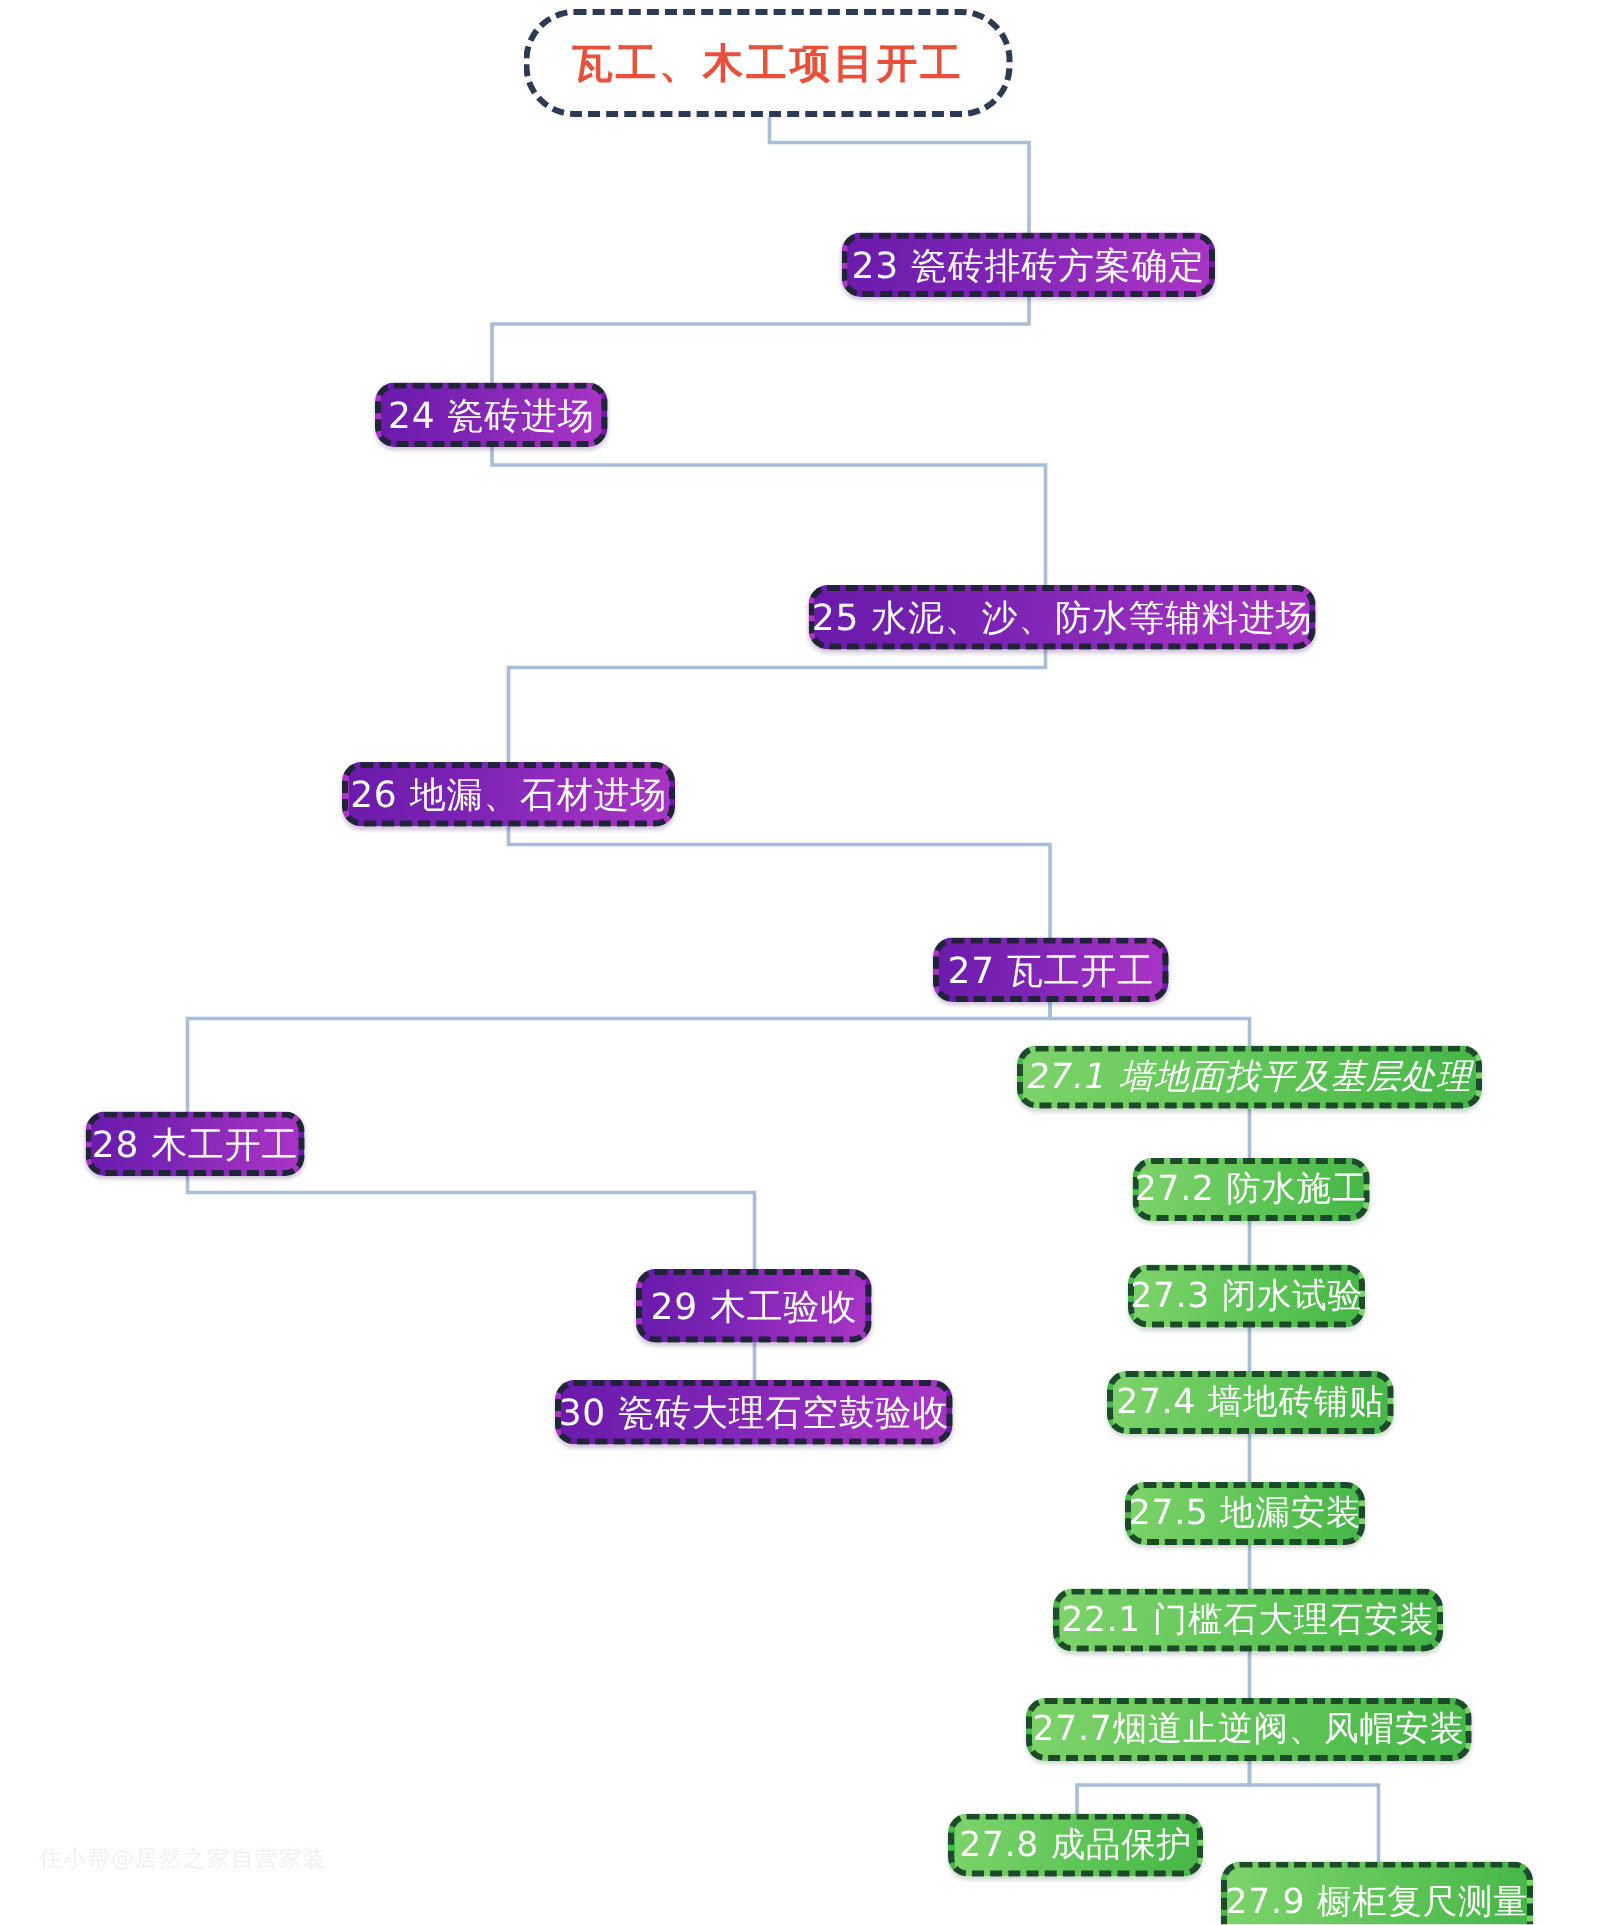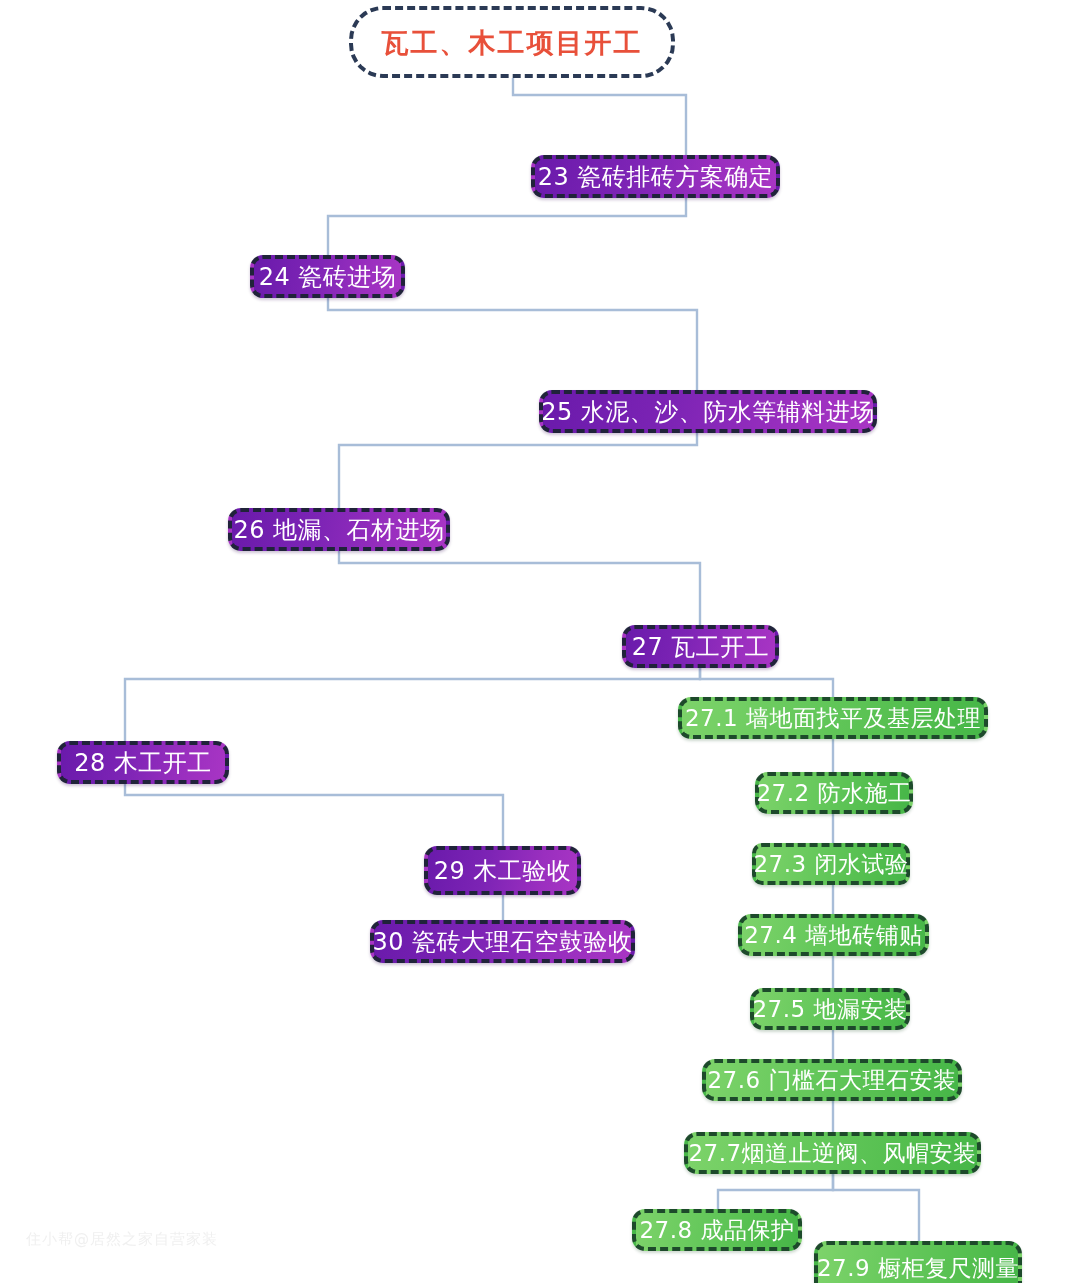--- a/index.html
+++ b/index.html
@@ -100,61 +100,61 @@
       <path d="M 833 1030 L 833 1101" fill="none" stroke="#a8bdd8" stroke-width="2.4" stroke-linecap="butt" stroke-linejoin="miter"></path>
       <path d="M 833 1101 L 833 1174" fill="none" stroke="#a8bdd8" stroke-width="2.4" stroke-linecap="butt" stroke-linejoin="miter"></path>
       <path d="M 833 1174 L 833 1190 L 718 1190 L 718 1251" fill="none" stroke="#a8bdd8" stroke-width="2.4" stroke-linecap="butt" stroke-linejoin="miter"></path>
       <path d="M 833 1174 L 833 1190 L 919 1190 L 919 1251" fill="none" stroke="#a8bdd8" stroke-width="2.4" stroke-linecap="butt" stroke-linejoin="miter"></path>
     </svg>
 
   <div id="nodes">
       <div class="node root" style="left: 349px; top: 6px; width: 326px; height: 72px;">
         <span class="lbl">瓦工、木工项目开工</span>
       </div>
-      <div class="node purple" style="left: 531px; top: 155px; width: 249px; height: 43px;">
+      <div class="node purple" style="left: 561px; top: 155px; width: 249px; height: 43px;">
         <span class="lbl">23 瓷砖排砖方案确定</span>
       </div>
       <div class="node purple" style="left: 250px; top: 255px; width: 155px; height: 43px;">
         <span class="lbl">24 瓷砖进场</span>
       </div>
       <div class="node purple" style="left: 528px; top: 390px; width: 338px; height: 43px; margin-left: 11px;">
         <span class="lbl">25 水泥、沙、防水等辅料进场</span>
       </div>
       <div class="node purple" style="left: 228px; top: 508px; width: 222px; height: 43px;">
         <span class="lbl">26 地漏、石材进场</span>
       </div>
       <div class="node purple" style="left: 622px; top: 625px; width: 157px; height: 43px; text-align: right;">
         <span class="lbl">27 瓦工开工</span>
       </div>
-      <div class="node purple" style="left: 57px; top: 741px; width: 172px; height: 43px;">
+      <div class="node purple" style="left: 57px; top: 741px; width: 146px; height: 43px;">
         <span class="lbl">28 木工开工</span>
       </div>
       <div class="node purple" style="left: 424px; top: 846px; width: 157px; height: 49px;">
         <span class="lbl">29 木工验收</span>
       </div>
       <div class="node purple" style="left: 370px; top: 920px; width: 265px; height: 43px;">
         <span class="lbl">30 瓷砖大理石空鼓验收</span>
       </div>
-      <div class="node green" style="left: 678px; top: 697px; width: 310px; height: 42px;">
+      <div class="node green" style="left: 678px; top: 697px; width: 310px; height: 42px; font-style: italic;">
         <span class="lbl">27.1 墙地面找平及基层处理</span>
       </div>
       <div class="node green" style="left: 755px; top: 772px; width: 158px; height: 42px;">
         <span class="lbl">27.2 防水施工</span>
       </div>
-      <div class="node green" style="left: 752px; top: 843px; width: 158px; height: 42px; border-radius: 10px;">
+      <div class="node green" style="left: 752px; top: 843px; width: 158px; height: 42px;">
         <span class="lbl">27.3 闭水试验</span>
       </div>
       <div class="node green" style="left: 738px; top: 914px; width: 191px; height: 42px;">
         <span class="lbl">27.4 墙地砖铺贴</span>
       </div>
       <div class="node green" style="left: 750px; top: 988px; width: 160px; height: 42px;">
         <span class="lbl">27.5 地漏安装</span>
       </div>
       <div class="node green" style="left: 702px; top: 1059px; width: 260px; height: 42px;">
-        <span class="lbl">27.6 门槛石大理石安装</span>
+        <span class="lbl">22.1 门槛石大理石安装</span>
       </div>
       <div class="node green" style="left: 684px; top: 1132px; width: 297px; height: 42px;">
         <span class="lbl">27.7烟道止逆阀、风帽安装</span>
       </div>
       <div class="node green" style="left: 632px; top: 1209px; width: 170px; height: 42px;">
         <span class="lbl">27.8 成品保护</span>
       </div>
       <div class="node green" style="left: 814px; top: 1209px; width: 208px; height: 54px; margin-top: 32px;">
         <span class="lbl">27.9 橱柜复尺测量</span>
       </div>

